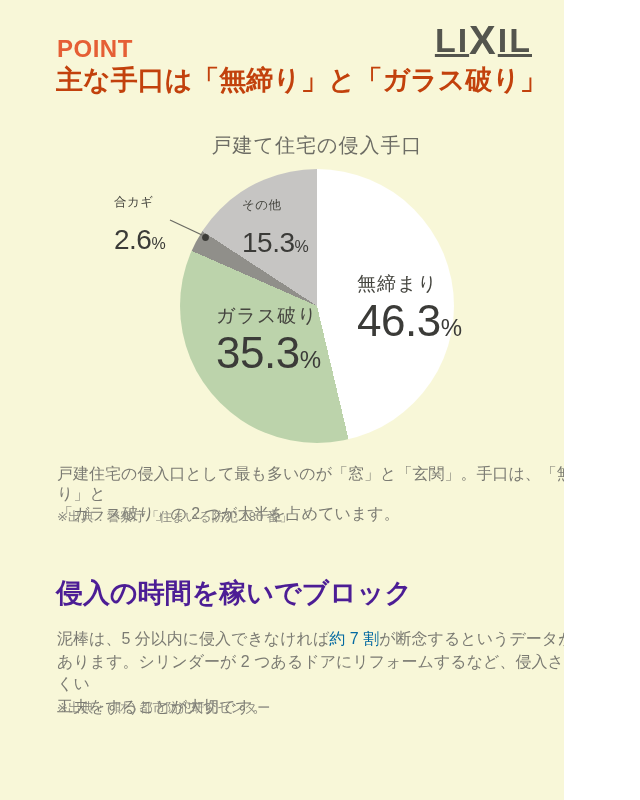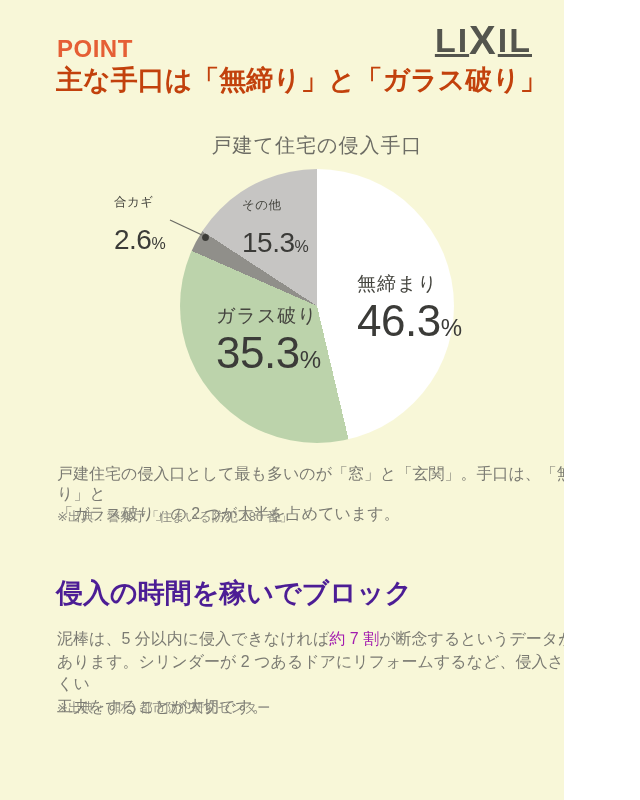--- a/index.html
+++ b/index.html
@@ -62,21 +62,21 @@
   .lbl-sonota   { left: 242px; top: 199px; }
   .lbl-aikagi   { left: 114px; top: 196px; }
   
   .body-text {
     position: absolute; left: 57px; width: 545px;
     font-size: 16px; line-height: 20px;
     color: #7b7b73; white-space: pre-line;
   }
   .body-1 { top: 464px; }
   .body-2 { top: 628px; line-height: 22.5px; }
-  .highlight { color: #a21caf; }
+  .highlight { color: #0369a1; }
   .source {
     position: absolute; left: 57px;
     font-size: 13px; color: #8b8b82; line-height: 1;
   }
   .source-1 { top: 510px; }
   .source-2 { top: 701px; }
   .sub-heading {
     position: absolute; left: 56px; top: 579px;
     font-size: 27px; font-weight: 700;
     color: #4c1d95; line-height: 1.1; white-space: nowrap;

